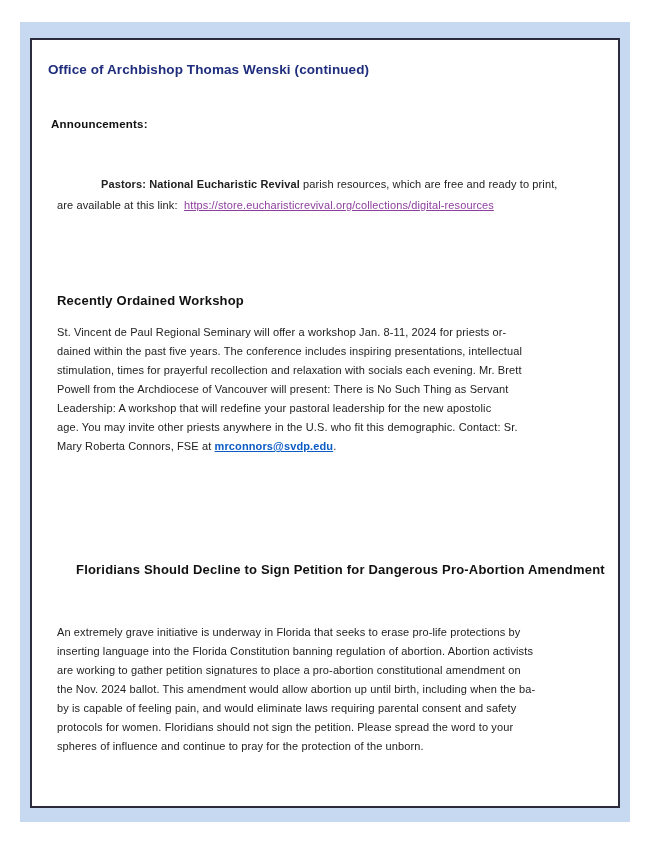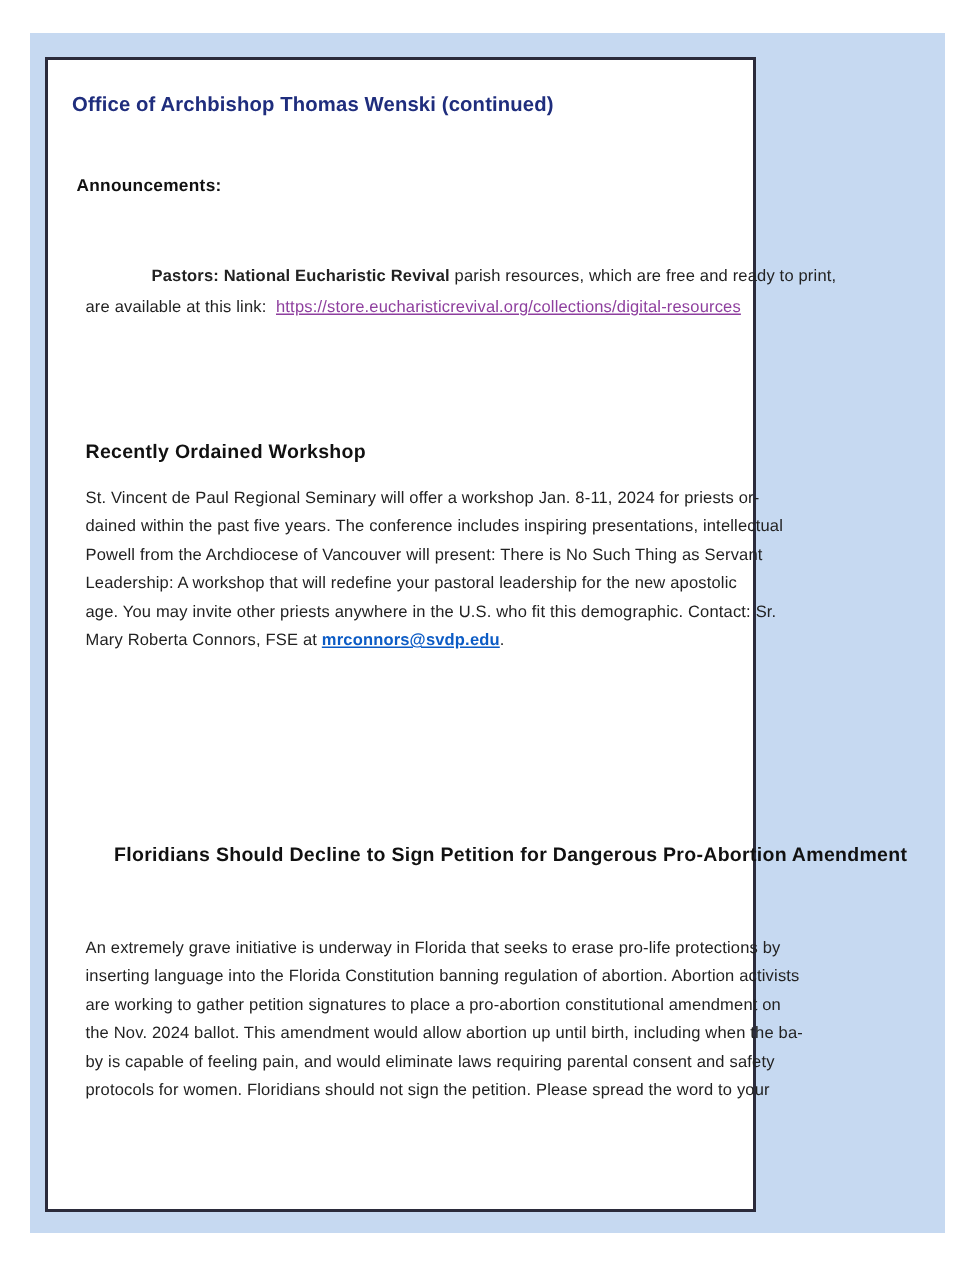--- a/index.html
+++ b/index.html
@@ -20,21 +20,21 @@
   }
   .canvas { position: relative; width: 650px; height: 841px; background: #ffffff; }
 
   .blue-frame {
     position: absolute; left: 20px; top: 22px;
     width: 610px; height: 800px;
     background: var(--frame-blue);
   }
   .page {
     position: absolute; left: 30px; top: 38px;
-    width: 474px; height: 770px;
+    width: 590px; height: 770px;
     background: #ffffff;
     border: 2px solid var(--page-border);
   }
 
   .doc-title {
     position: absolute; left: 16px; top: 22px;
     font-size: 13.5px; font-weight: bold;
     color: var(--title-navy);
     letter-spacing: 0.1px;
     white-space: nowrap;
@@ -108,36 +108,38 @@
         <span>are available at this link: &nbsp;</span><a class="link-purple">https://store.eucharisticrevival.org/collections/digital-resources</a>
       </div>
     </div>
 
     <div class="sec-heading workshop-heading">Recently Ordained Workshop</div>
 
     <div class="workshop-body body-text">
       <div>
           <div class="line">St. Vincent de Paul Regional Seminary will offer a workshop Jan. 8-11, 2024 for priests or-</div>
           <div class="line">dained within the past five years. The conference includes inspiring presentations, intellectual</div>
+          <div class="line">stimulation, times for prayerful recollection and relaxation with socials each evening. Mr. Brett</div>
           <div class="line">Powell from the Archdiocese of Vancouver will present: There is No Such Thing as Servant</div>
           <div class="line">Leadership: A workshop that will redefine your pastoral leadership for the new apostolic</div>
           <div class="line">age. You may invite other priests anywhere in the U.S. who fit this demographic. Contact: Sr.</div>
         </div>
       <div class="line">
         <span>Mary Roberta Connors, FSE at </span><a class="link-blue">mrconnors@svdp.edu</a><span>.</span>
       </div>
     </div>
 
     <div class="sec-heading petition-heading">Floridians Should Decline to Sign Petition for Dangerous Pro-Abortion Amendment</div>
 
     <div class="petition-body body-text">
       <div>
           <div class="line">An extremely grave initiative is underway in Florida that seeks to erase pro-life protections by</div>
           <div class="line">inserting language into the Florida Constitution banning regulation of abortion. Abortion activists</div>
           <div class="line">are working to gather petition signatures to place a pro-abortion constitutional amendment on</div>
           <div class="line">the Nov. 2024 ballot. This amendment would allow abortion up until birth, including when the ba-</div>
           <div class="line">by is capable of feeling pain, and would eliminate laws requiring parental consent and safety</div>
           <div class="line">protocols for women. Floridians should not sign the petition. Please spread the word to your</div>
+          <div class="line">spheres of influence and continue to pray for the protection of the unborn.</div>
         </div>
     </div>
 
   </div>
 </div>
 
 </body></html>

